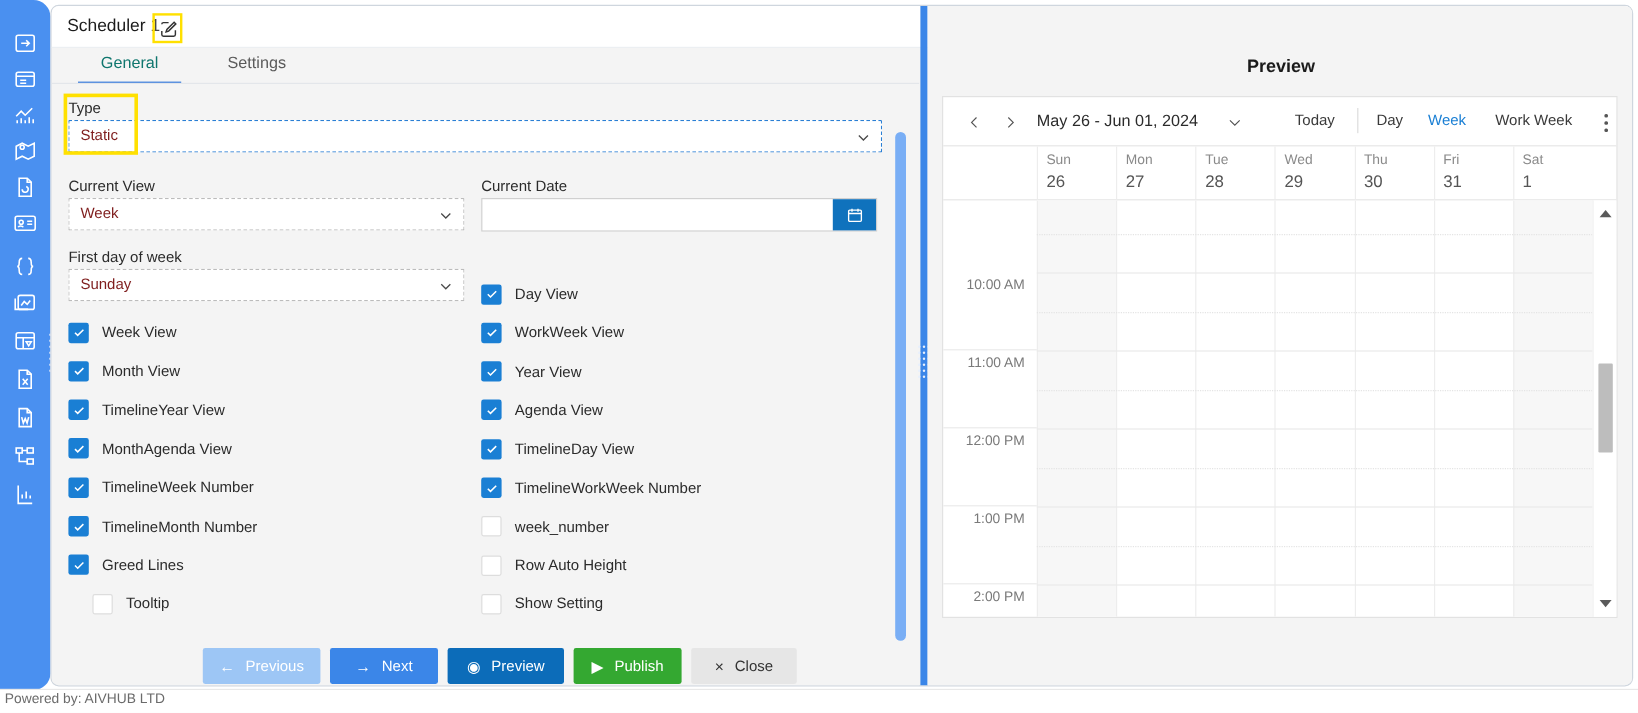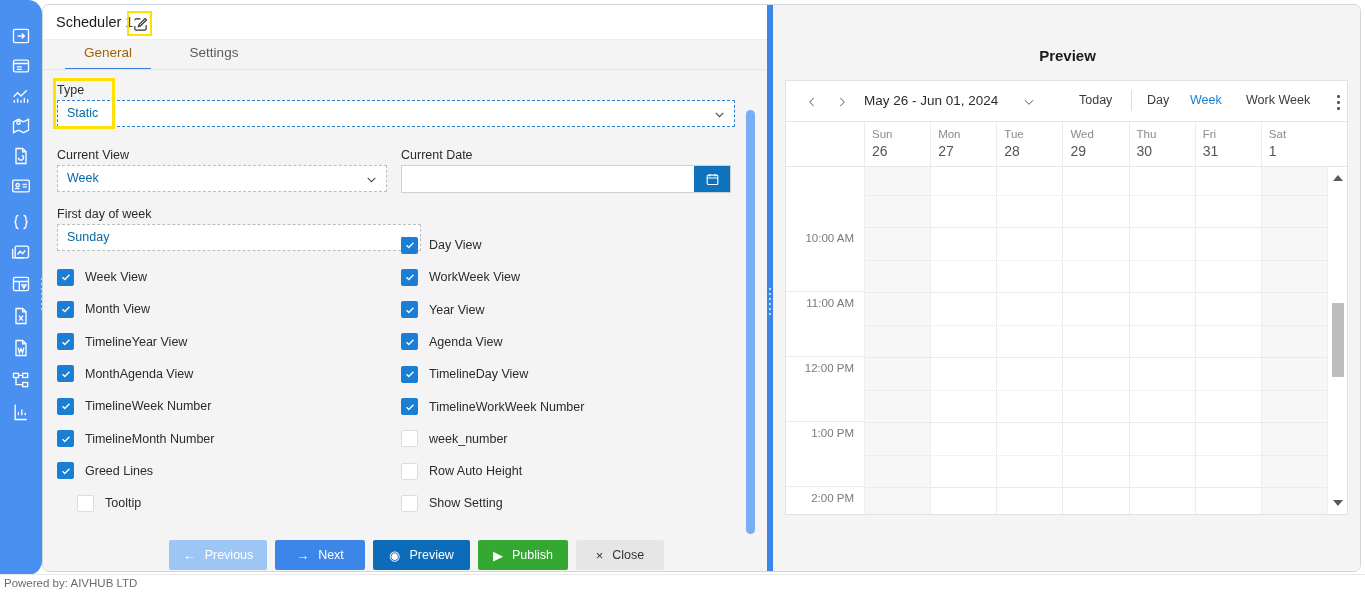--- a/index.html
+++ b/index.html
@@ -65,42 +65,42 @@
   
   #left-pane {
     position:absolute; left:0; top:35px; width:723px; height:533px;
     background:#f4f4f4;
   }
   #tabs { position:absolute; left:0; top:0; width:723px; height:30px; }
   .tab {
     position:absolute; top:0; height:30px; line-height:26px;
     font-size:13.5px; color:#5a5a5a; text-align:center; cursor:pointer;
   }
-  .tab.active { color:#a16207; }
+  .tab.active { color:#0f766e; }
   .tab.active::after {
     content:""; position:absolute; left:8px; right:8px; bottom:0;
     height:2px; background:#3b7ddd;
   }
   #tab-general { left:14px; width:102px; }
   #tab-settings { left:126px; width:90px; }
   #tabs-underline {
     position:absolute; left:0; top:29px; width:723px; height:1px; background:#e3e6ea;
   }
 
   #form-scroll {
     position:absolute; left:0; top:30px; width:723px; height:470px;
     overflow:hidden;
   }
   .fld-label {
     position:absolute; font-size:12.5px; color:#2b2b2b;
   }
   .combo {
     position:absolute; height:27px; background:#fff;
     border:1px solid #c9c9c9; border-radius:1px;
-    font-size:12.5px; color:#0369a1;
+    font-size:12.5px; color:#7f1d1d;
   }
   .combo span.v { position:absolute; left:9px; top:5px; }
   .combo .chev {
     position:absolute; right:8px; top:7px; width:13px; height:13px; color:#4a4a4a;
   }
   .combo .chev svg { width:13px; height:13px; display:block; }
 
   
   #type-combo {
     left:14px; top:30px; width:678px;
@@ -108,21 +108,21 @@
   }
   #type-label { left:14px; top:13px; }
   #type-highlight {
     position:absolute; left:10px; top:8px; width:62px; height:51px;
     border:3px solid #ffe000; background:transparent; pointer-events:none;
   }
 
   #cv-label { left:14px; top:78px; }
   #cv-combo { left:14px; top:95px; width:330px; border:1px dashed #bcbcbc; }
   #fd-label { left:14px; top:137px; }
-  #fd-combo { left:14px; top:154px; width:364px; border:1px dashed #bcbcbc; }
+  #fd-combo { left:14px; top:154px; width:330px; border:1px dashed #bcbcbc; }
 
   #cd-label { left:358px; top:78px; }
   #cd-input {
     position:absolute; left:358px; top:95px; width:330px; height:28px;
     background:#fff; border:1px solid #d0d0d0;
   }
   #cd-input input {
     position:absolute; left:0; top:0; width:292px; height:26px;
     border:0; outline:none; padding:0 8px; font-size:12.5px;
     font-family:"Liberation Sans", sans-serif; color:#2b2b2b; background:transparent;

